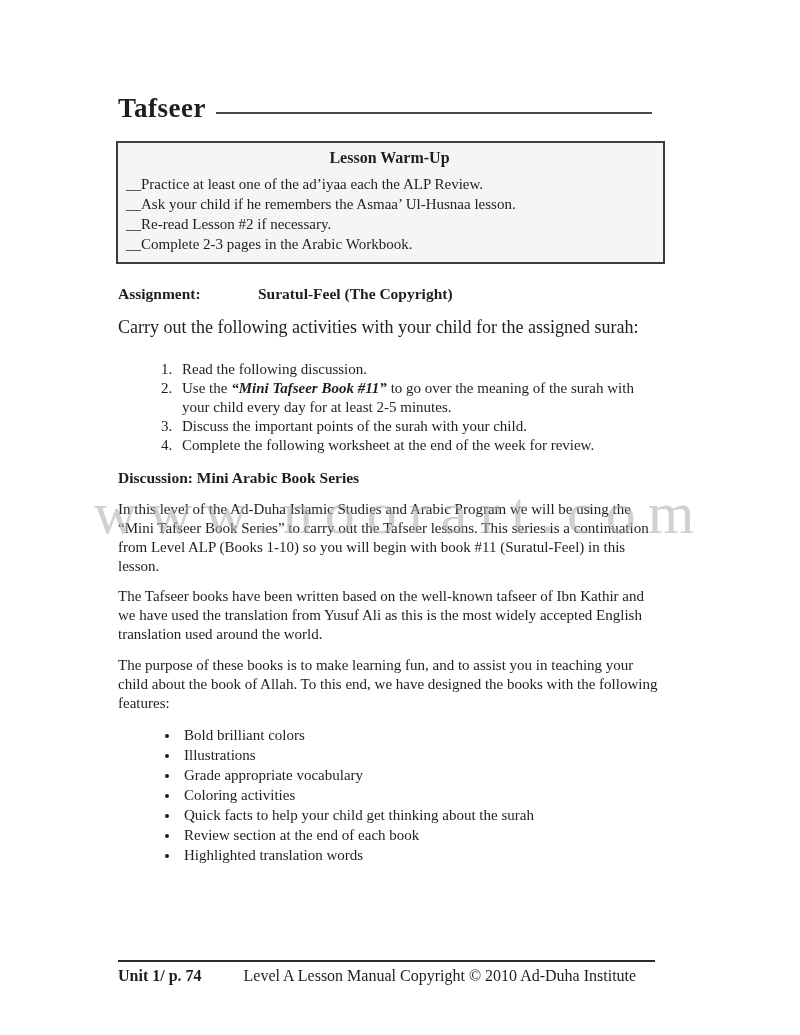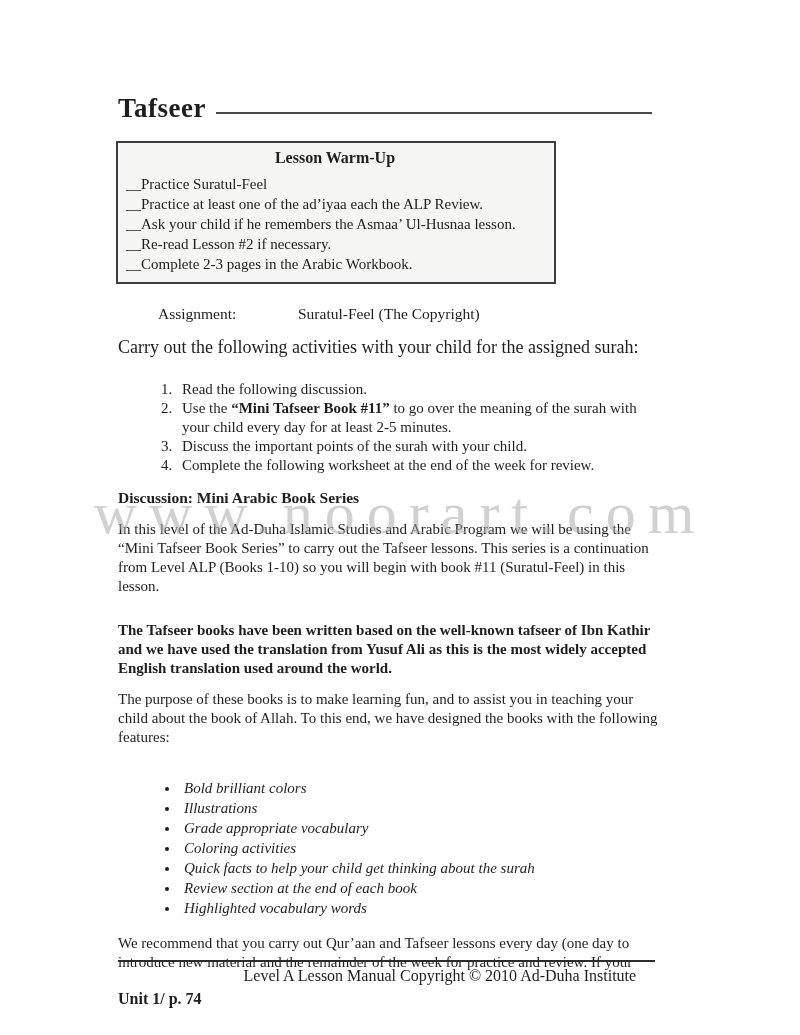--- a/index.html
+++ b/index.html
@@ -38,84 +38,83 @@
   .title-rule {
     flex: 1;
     border-bottom: 2px solid #4a4a4a;
     margin-left: 10px;
     transform: translateY(-3px);
   }
   
   .warmup-box {
     margin-top: 16px;
     margin-left: -2px;
-    width: 440px;
+    width: 549px;
     box-sizing: border-box;
     border: 2px solid #3d3d3d;
     background: #f5f5f3;
     padding: 5px 10px 8px 8px;
   }
   .warmup-heading {
     text-align: center;
     font-weight: bold;
     font-size: 16px;
     line-height: 20px;
     margin-bottom: 6px;
   }
   .warmup-item {
     font-size: 15px;
     line-height: 20px;
   }
   
   .assignment-row {
     margin-top: 20px;
-    font-weight: normal;
+    font-weight: bold;
     font-size: 15.5px;
     line-height: 20px;
     display: flex;
-    margin-left: 40px;
   }
   .assignment-label { width: 140px; }
   .intro {
     margin: 14px 0 0;
     font-size: 18px;
     line-height: 19px;
   }
   ol.steps {
     margin: 23px 0 0;
     padding-left: 58px;
   }
   ol.steps li {
     font-size: 15px;
     line-height: 19px;
     padding-left: 6px;
   }
   .em-bold-italic {
     font-weight: bold;
+    font-style: italic;
   }
   .bold { font-weight: normal; margin-top: 42px; }
   
   .section-heading {
     margin: 13px 0 0;
     font-weight: bold;
     font-size: 15.5px;
     line-height: 20px;
   }
   p.body-para {
     margin: 12px 0 0;
     font-size: 15px;
     line-height: 19px;
   }
-  p.body-para.gap-sm { margin-top: 25px; font-weight: bold; }
+  p.body-para.gap-sm { margin-top: 11px; }
   p.body-para.gap-md { }
   p.body-para.gap-lg { margin-top: 16px; }
   ul.features {
-    margin: 31px 0 0;
+    margin: 12px 0 0;
     padding-left: 62px;
-    font-style: italic;
   }
   ul.features li {
     font-size: 15px;
     line-height: 20px;
     padding-left: 4px;
   }
   
   .watermark {
     position: absolute;
     left: 0;
@@ -139,39 +138,37 @@
     border-top: 2px solid #2c2c2c;
     padding-top: 3px;
     display: flex;
     font-size: 16px;
     line-height: 21px;
   }
   .footer-unit {
     font-weight: bold;
     margin-right: 42px;
     white-space: nowrap;
-    margin-top: 23px;
   }
   .footer-copyright { white-space: nowrap; }
 </style>
 </head>
 <body>
 
 <div class="page">
 
   <div class="content">
 
     <div class="title-row">
       <span class="page-title">Tafseer</span>
       <span class="title-rule"></span>
     </div>
 
     <div class="warmup-box">
       <div class="warmup-heading">Lesson Warm-Up</div>
-      <div class="warmup-item">__Practice Suratul-Feel</div>
       <div class="warmup-item">__Practice at least one of the ad’iyaa each the ALP Review.</div>
       <div class="warmup-item">__Ask your child if he remembers the Asmaa’ Ul-Husnaa lesson.</div>
       <div class="warmup-item">__Re-read Lesson #2 if necessary.</div>
       <div class="warmup-item">__Complete 2-3 pages in the Arabic Workbook.</div>
     </div>
 
     <div class="assignment-row">
       <span class="assignment-label">Assignment:</span>
       <span class="assignment-title">Suratul-Feel  (The Copyright)</span>
     </div>
@@ -203,24 +200,23 @@
 
     <p class="body-para gap-md">The purpose of these books is to make learning fun, and to assist you in teaching your child about the book of Allah. To this end, we have designed the books with the following features:</p>
 
     <ul class="features">
       <li>Bold brilliant colors</li>
       <li>Illustrations</li>
       <li>Grade appropriate vocabulary</li>
       <li>Coloring activities</li>
       <li>Quick facts to help your child get thinking about the surah</li>
       <li>Review section at the end of each book</li>
-      <li>Highlighted vocabulary words</li>
+      <li>Highlighted translation words</li>
     </ul>
 
-    <p class="body-para gap-lg">We recommend that you carry out Qur’aan and Tafseer lessons every day (one day to introduce new material and the remainder of the week for practice and review. If your</p>
 
   </div>
 
   <div class="watermark">www.noorart.com</div>
 
   <div class="footer">
     <span class="footer-unit">Unit 1/ p. 74</span>
     <span class="footer-copyright">Level A Lesson Manual Copyright © 2010 Ad-Duha Institute</span>
   </div>
 

